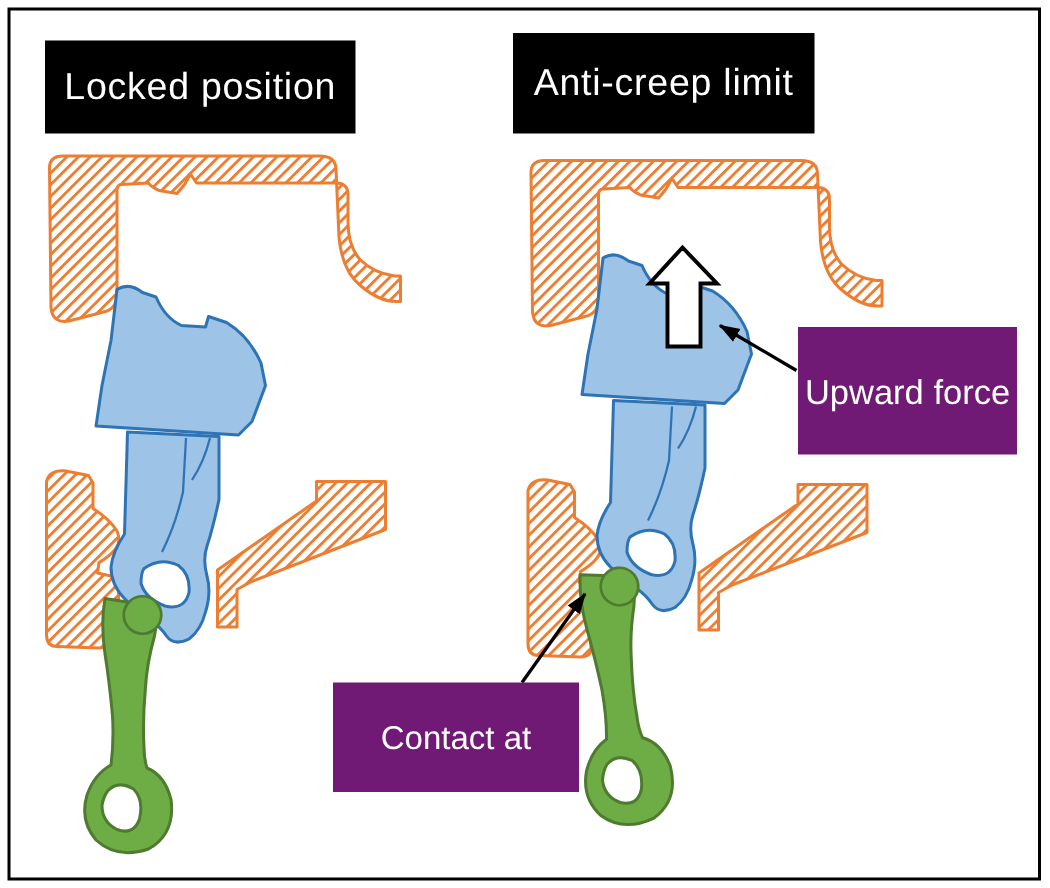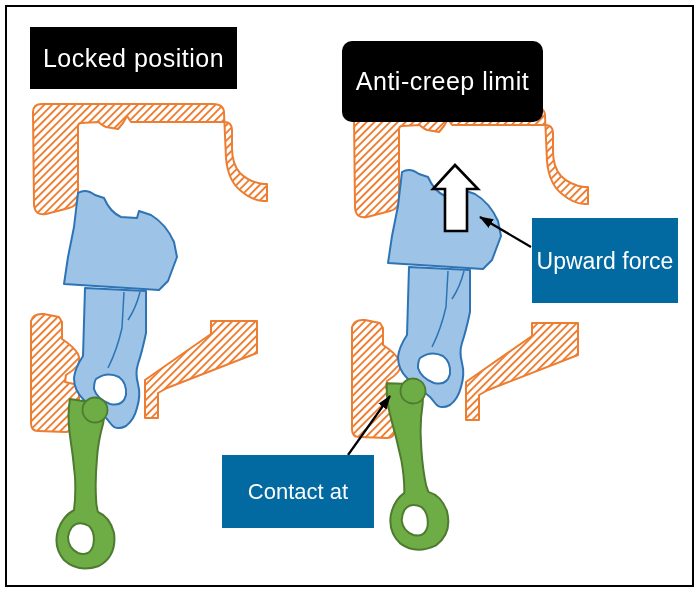--- a/index.html
+++ b/index.html
@@ -11,27 +11,27 @@
     position:absolute;left:5px;top:5px;width:685px;height:578px;
     border:2px solid #000;pointer-events:none;
   }
   svg.diagram{position:absolute;left:0;top:0;}
   .panel-title{
     position:absolute;background:#000;color:#fff;
     display:flex;align-items:center;justify-content:center;
     font-size:25px;letter-spacing:0.5px;
   }
   .title-left{left:30px;top:27px;width:207px;height:62px;}
-  .title-right{left:342px;top:41px;width:201px;height:81px;border-radius:10px;}
+  .title-right{left:342px;top:22px;width:201px;height:67px;}
   .callout{
-    position:absolute;background:#0369a1;color:#fff;text-align:center;
+    position:absolute;background:#701a75;color:#fff;text-align:center;
     display:flex;flex-direction:row;align-items:center;justify-content:center;
   }
   .callout-upward{left:532px;top:218px;width:146px;height:85px;font-size:23px;line-height:34px;}
-  .callout-contact{left:222px;top:455px;width:152px;height:73px;font-size:22px;line-height:31px;}
+  .callout-contact{left:222px;top:455px;width:164px;height:73px;font-size:22px;line-height:31px;}
 </style>
 </head>
 <body>
 
 <div class="figure">
 
   <svg class="diagram" width="700" height="592" viewBox="0 0 700 592">
     <defs>
       <pattern id="hatch" width="5.5" height="5.5" patternUnits="userSpaceOnUse" patternTransform="rotate(-45)">
         <rect width="5.5" height="5.5" fill="#ffffff"></rect>

